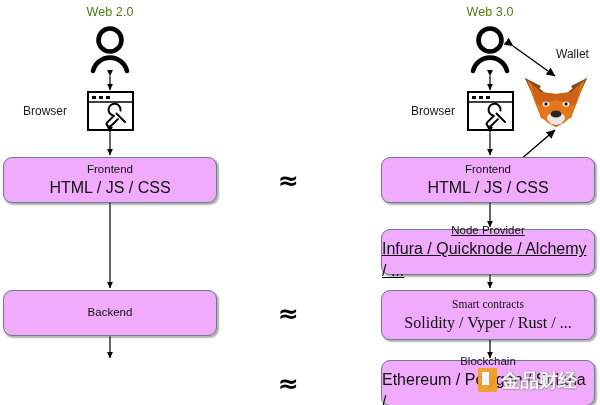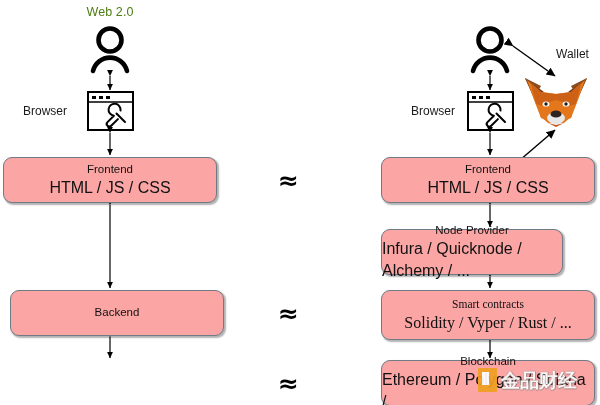--- a/index.html
+++ b/index.html
@@ -25,21 +25,21 @@
     color: #4d7c0f;
     text-align: center;
     white-space: nowrap;
     letter-spacing: 0.1px;
   }
 
   
   .stack-box {
     position: absolute;
     box-sizing: border-box;
-    background: #fca5a5;
+    background: #f0abfc;
     border: 1px solid #6f7b86;
     border-radius: 9px;
     box-shadow: 1.5px 1.5px 1.5px rgba(0,0,0,0.30);
     display: flex;
     flex-direction: column;
     align-items: center;
     justify-content: center;
     color: #111111;
     line-height: 1.32;
   }
@@ -208,41 +208,42 @@
     <line x1="490" y1="133" x2="490" y2="155" stroke="#000" stroke-width="1.2" marker-start="url(#ah)" marker-end="url(#ah)"></line>
 
     <line x1="490" y1="205" x2="490" y2="227" stroke="#000" stroke-width="1.2" marker-start="url(#ah)" marker-end="url(#ah)"></line>
 
     <line x1="490" y1="277" x2="490" y2="288" stroke="#000" stroke-width="1.2" marker-start="url(#ah)" marker-end="url(#ah)"></line>
 
     <line x1="490" y1="337" x2="490" y2="358" stroke="#000" stroke-width="1.2" marker-start="url(#ah)" marker-end="url(#ah)"></line>
   </svg>
 
   <div class="col-title" style="left:60px; top:5px; width:100px;">Web 2.0</div>
+  <div class="col-title" style="left:440px; top:5px; width:100px;">Web 3.0</div>
 
   <div class="side-label" style="left:23px; top:104px;">Browser</div>
   <div class="side-label" style="left:411px; top:104px;">Browser</div>
   <div class="side-label" style="left:556px; top:47px;">Wallet</div>
 
   <div class="stack-box" style="left:3px; top:157px; width:214px; height:46px;">
     <div class="bx-title">Frontend</div>
     <div class="bx-sub">HTML / JS / CSS</div>
   </div>
 
-  <div class="stack-box" style="left:10px; top:290px; width:214px; height:46px;gap:16px;">
+  <div class="stack-box" style="left:3px; top:290px; width:214px; height:46px;gap:16px;">
     <div class="bx-title">Backend</div>
   </div>
 
 
   <div class="stack-box" style="left:381px; top:157px; width:214px; height:46px;">
     <div class="bx-title">Frontend</div>
     <div class="bx-sub">HTML / JS / CSS</div>
   </div>
 
-  <div class="stack-box" style="left:381px; top:229px; width:182px; height:46px;">
+  <div class="stack-box" style="left:381px; top:229px; width:214px; height:46px;text-decoration:underline;">
     <div class="bx-title">Node Provider</div>
     <div class="bx-sub">Infura / Quicknode / Alchemy / ...</div>
   </div>
 
   <div class="stack-box" style="left:381px; top:290px; width:214px; height:50px;font-family:Liberation Serif, serif;">
     <div class="bx-title">Smart contracts</div>
     <div class="bx-sub">Solidity / Vyper / Rust / ...</div>
   </div>
 
   <div class="stack-box" style="left:381px; top:360px; width:214px; height:46px;">

